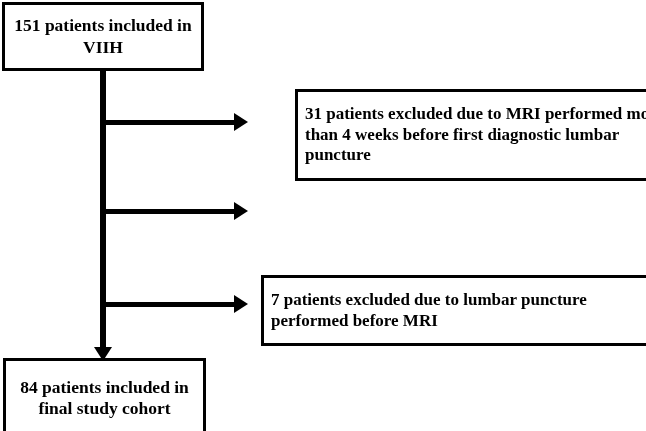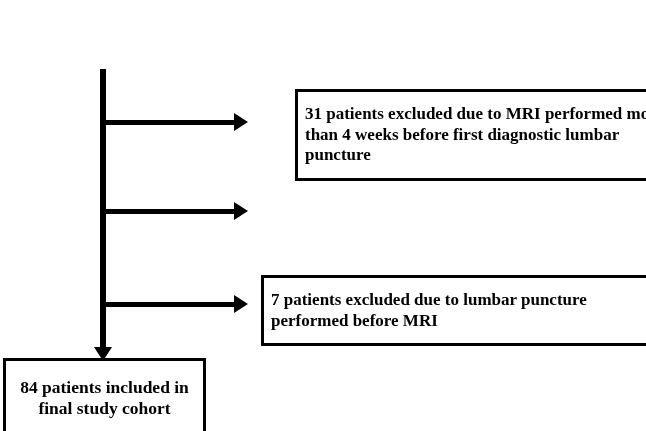--- a/index.html
+++ b/index.html
@@ -102,20 +102,23 @@
     border-top: 14px solid #000000;
     left: 94px;
     top: 347px;
   }
 </style>
 </head>
 <body>
 
 <div id="flowchart">
 
+  <div class="node node-center" id="node-source">
+    <span class="node-text">151 patients included in VIIH</span>
+  </div>
 
   <div class="connector" id="trunk"></div>
   <div class="arrow-down"></div>
 
   <div class="connector branch" id="branch-1"></div>
   <div class="arrow-right" id="arrowhead-1"></div>
 
   <div class="connector branch" id="branch-2"></div>
   <div class="arrow-right" id="arrowhead-2"></div>
 

